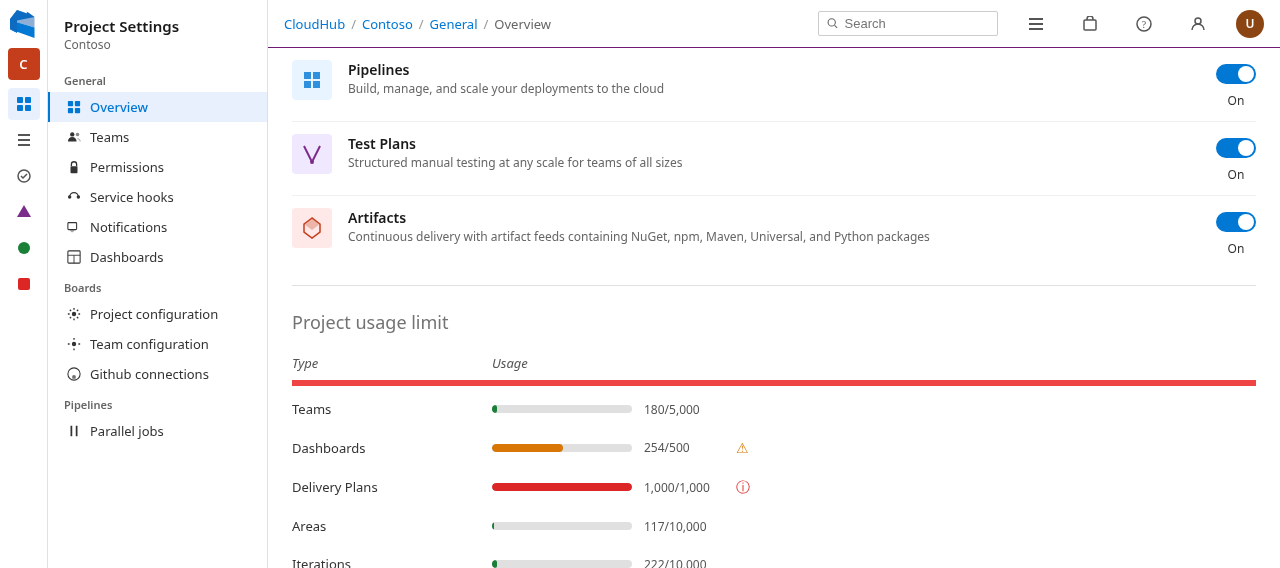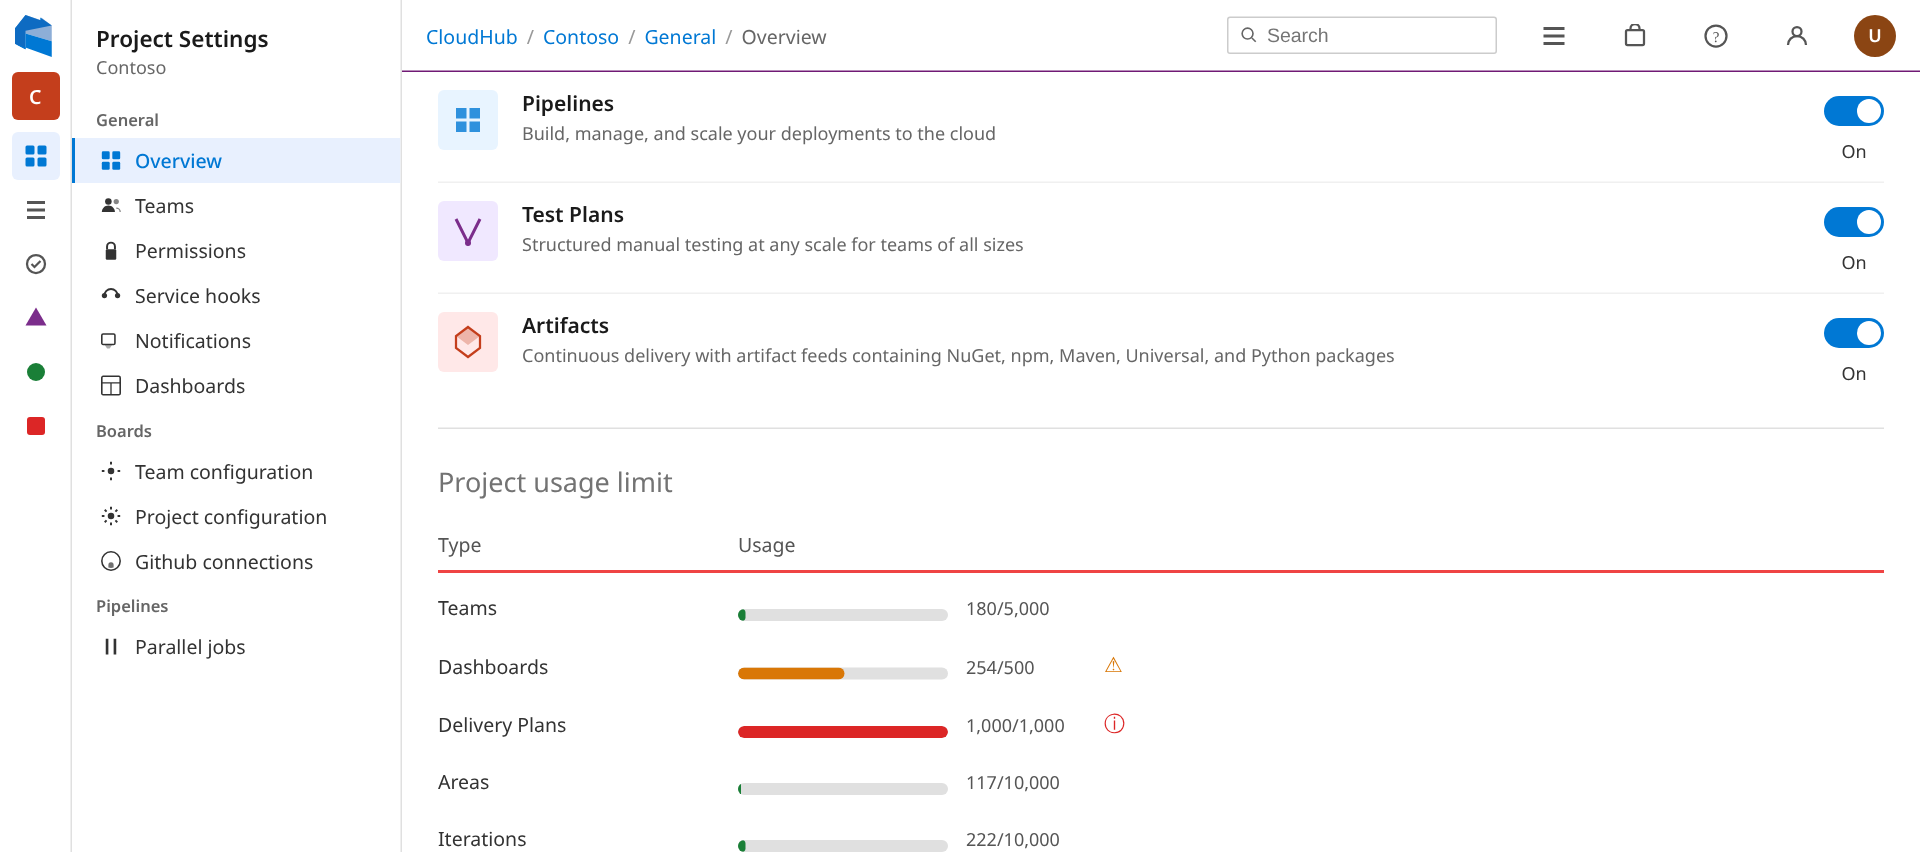--- a/index.html
+++ b/index.html
@@ -249,22 +249,23 @@
       font-weight: 400;
       color: #737373;
       margin-bottom: 16px;
     }
     .usage-table {
       width: 100%;
     }
     .usage-header {
       display: flex;
       padding: 4px 0 8px;
-      border-bottom: 2px solid #ef4444;
+      border-bottom: 6px solid #ef4444;
       margin-bottom: 4px;
+      font-style: italic;
     }
     .usage-header .col-type {
       width: 200px;
       font-size: 13px;
       color: #555;
     }
     .usage-header .col-usage {
       font-size: 13px;
       color: #555;
     }
@@ -273,21 +274,21 @@
       align-items: center;
       padding: 10px 0;
     }
     .usage-row .col-type {
       width: 200px;
       font-size: 13px;
       color: #333;
     }
     .usage-bar-area {
       display: flex;
-      align-items: flex-end;
+      align-items: center;
       gap: 12px;
       flex: 1;
     }
     .usage-bar-track {
       width: 140px;
       height: 8px;
       background: #e0e0e0;
       border-radius: 4px;
       overflow: hidden;
       position: relative;
@@ -427,33 +428,33 @@
       <span>Dashboards</span>
     </div>
   </div>
 
   <div>
     <div class="sidebar-section-label">Boards</div>
     <div class="sidebar-item">
       <span class="si-icon">
         <svg width="14" height="14" viewBox="0 0 16 16">
             <circle cx="8" cy="8" r="2.5" fill="currentColor"></circle>
+            <path d="M8 1v2M8 13v2M1 8h2M13 8h2M3.22 3.22l1.41 1.41M11.36 11.36l1.42 1.42M3.22 12.78l1.41-1.41M11.36 4.64l1.42-1.42" stroke="currentColor" stroke-width="1.5"></path>
+          </svg>
+      </span>
+      <span>Project configuration</span>
+    </div>
+    <div class="sidebar-item">
+      <span class="si-icon">
+        <svg width="14" height="14" viewBox="0 0 16 16">
+            <circle cx="8" cy="8" r="2.5" fill="currentColor"></circle>
             <path d="M8 1v2M8 13v2M1 8h2M13 8h2" stroke="currentColor" stroke-width="1.5"></path>
           </svg>
       </span>
       <span>Team configuration</span>
-    </div>
-    <div class="sidebar-item">
-      <span class="si-icon">
-        <svg width="14" height="14" viewBox="0 0 16 16">
-            <circle cx="8" cy="8" r="2.5" fill="currentColor"></circle>
-            <path d="M8 1v2M8 13v2M1 8h2M13 8h2M3.22 3.22l1.41 1.41M11.36 11.36l1.42 1.42M3.22 12.78l1.41-1.41M11.36 4.64l1.42-1.42" stroke="currentColor" stroke-width="1.5"></path>
-          </svg>
-      </span>
-      <span>Project configuration</span>
     </div>
     <div class="sidebar-item">
       <span class="si-icon">
         <svg width="14" height="14" viewBox="0 0 16 16">
             <circle cx="8" cy="8" r="7" stroke="currentColor" stroke-width="1.2" fill="none"></circle>
             <path d="M6 11c0-1 .5-2 2-2s2 1 2 2v2c-.5.2-1.3.3-2 .3s-1.5-.1-2-.3z" fill="currentColor" opacity="0.7"></path>
           </svg>
       </span>
       <span>Github connections</span>
     </div>

